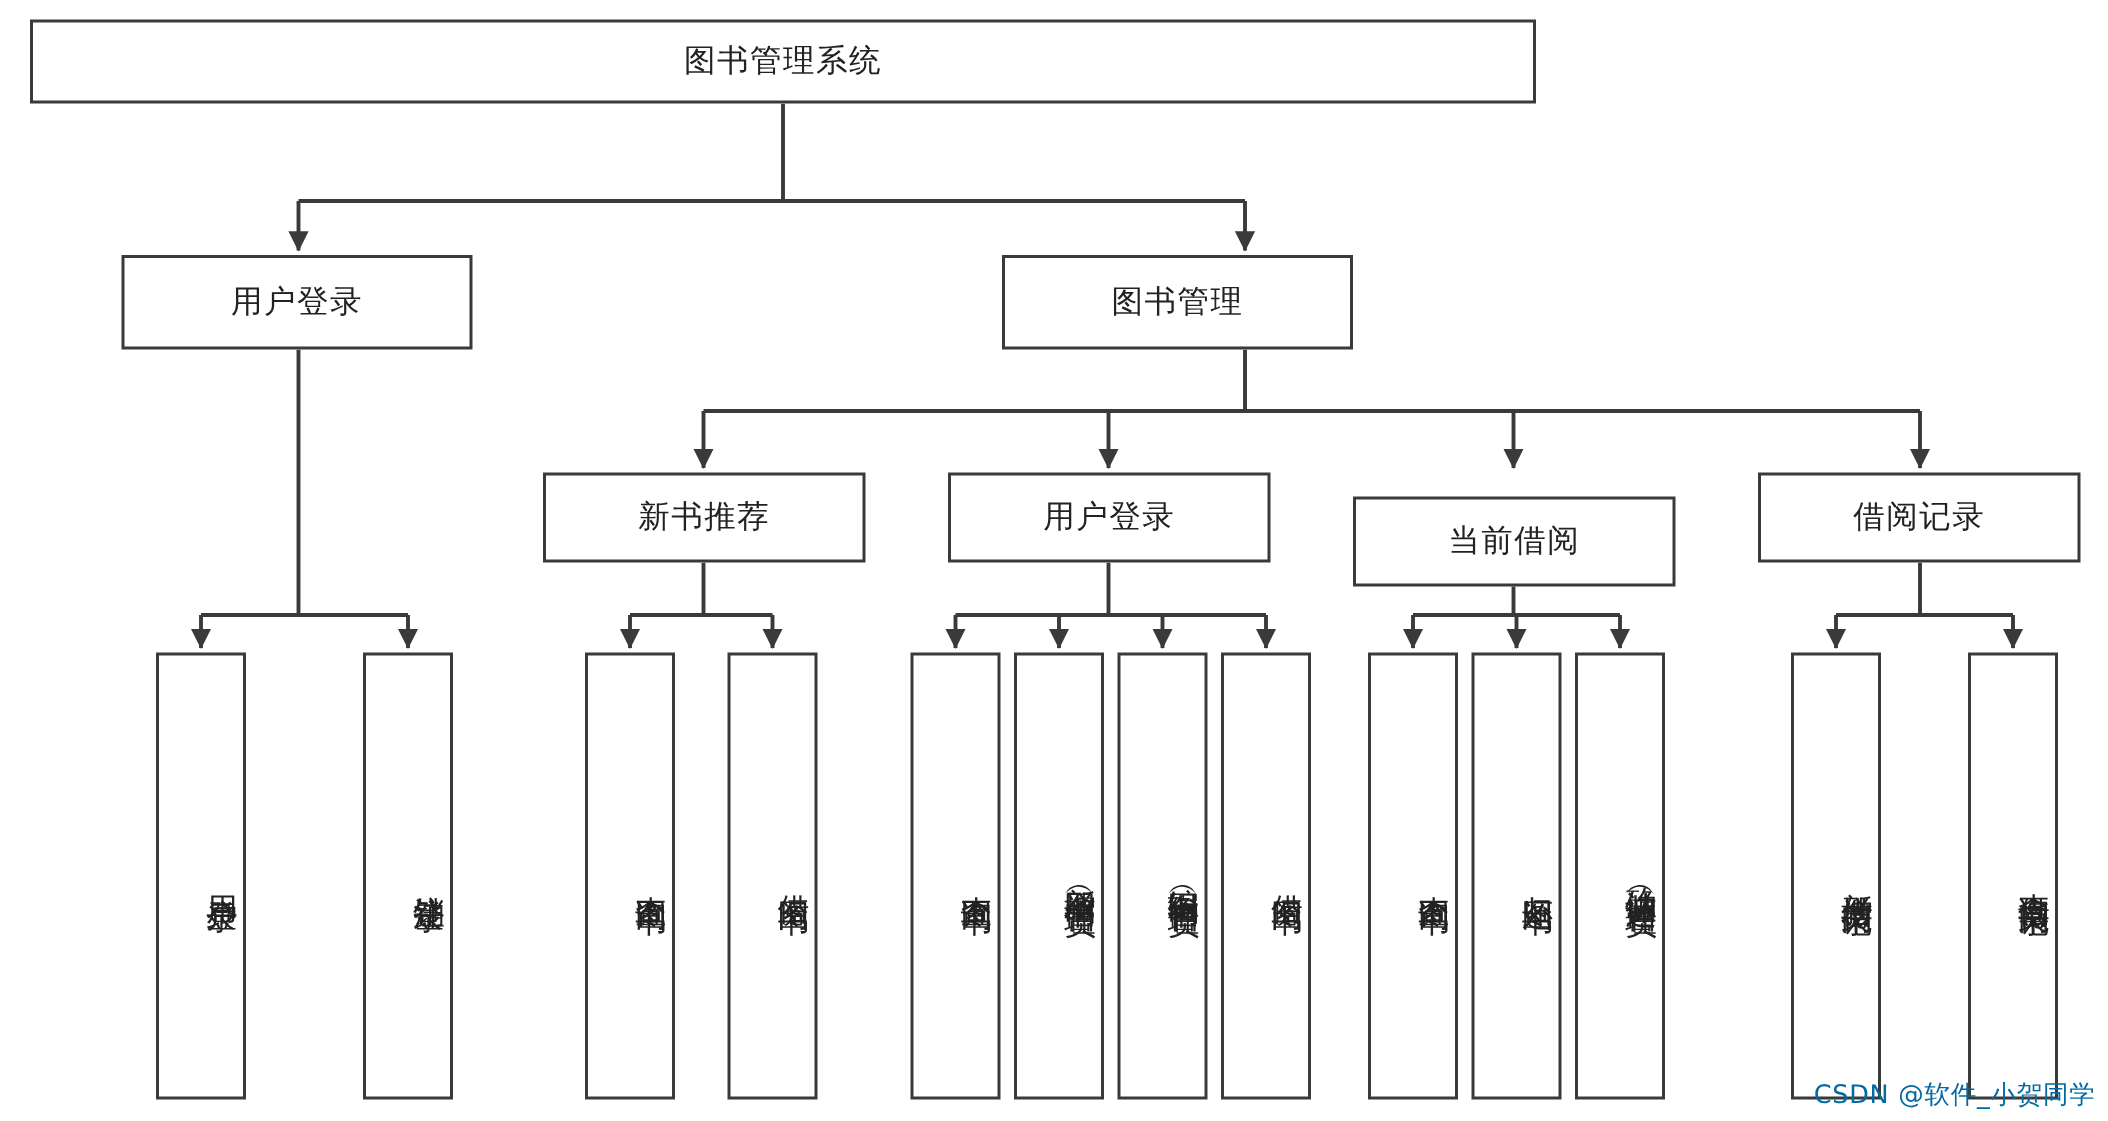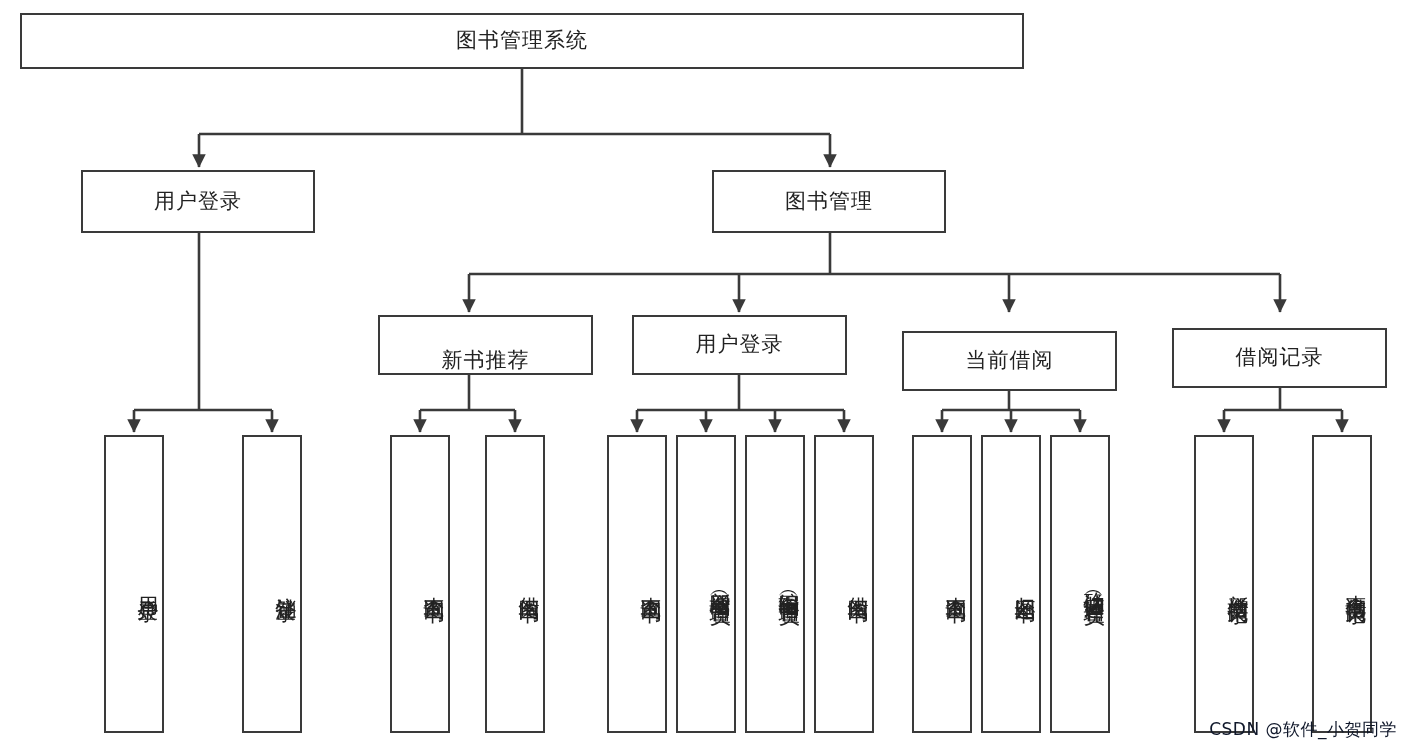--- a/index.html
+++ b/index.html
@@ -53,21 +53,21 @@
   .node.v .vtext {
     writing-mode: vertical-rl;
     text-orientation: upright;
     display: block;
   }
   .watermark {
     position: absolute;
     right: 8px;
     bottom: 6px;
     font-size: 17px;
-    color: #0f172a;
+    color: #0369a1;
     letter-spacing: 0.5px;
     white-space: nowrap;
     pointer-events: none;
   }
 </style>
 </head>
 <body>
 
 <div id="canvas">
 
@@ -121,34 +121,34 @@
     </g>
   </svg>
 
   <div class="node h" style="left:20px; top:13px; width:1004px; height:56px;">
     <span>图书管理系统</span>
   </div>
 
   <div class="node h" style="left:81px; top:170px; width:234px; height:63px;">
     <span>用户登录</span>
   </div>
-  <div class="node h" style="left:712px; top:170px; width:234px; height:63px;">
+  <div class="node h" style="left:668px; top:170px; width:234px; height:63px;">
     <span>图书管理</span>
   </div>
 
-  <div class="node h" style="left:378px; top:315px; width:215px; height:60px;align-items:flex-end;">
+  <div class="node h" style="left:362px; top:315px; width:215px; height:60px;">
     <span>新书推荐</span>
   </div>
   <div class="node h" style="left:632px; top:315px; width:215px; height:60px;">
     <span>用户登录</span>
   </div>
   <div class="node h" style="left:902px; top:331px; width:215px; height:60px;">
     <span>当前借阅</span>
   </div>
-  <div class="node h" style="left:1172px; top:328px; width:215px; height:60px;">
+  <div class="node h" style="left:1172px; top:315px; width:215px; height:60px;">
     <span>借阅记录</span>
   </div>
 
   <div class="node v" style="left:104px; top:435px; width:60px; height:298px;">
     <span class="vtext">用户登录</span>
   </div>
   <div class="node v" style="left:242px; top:435px; width:60px; height:298px;">
     <span class="vtext">注销登录</span>
   </div>
 

